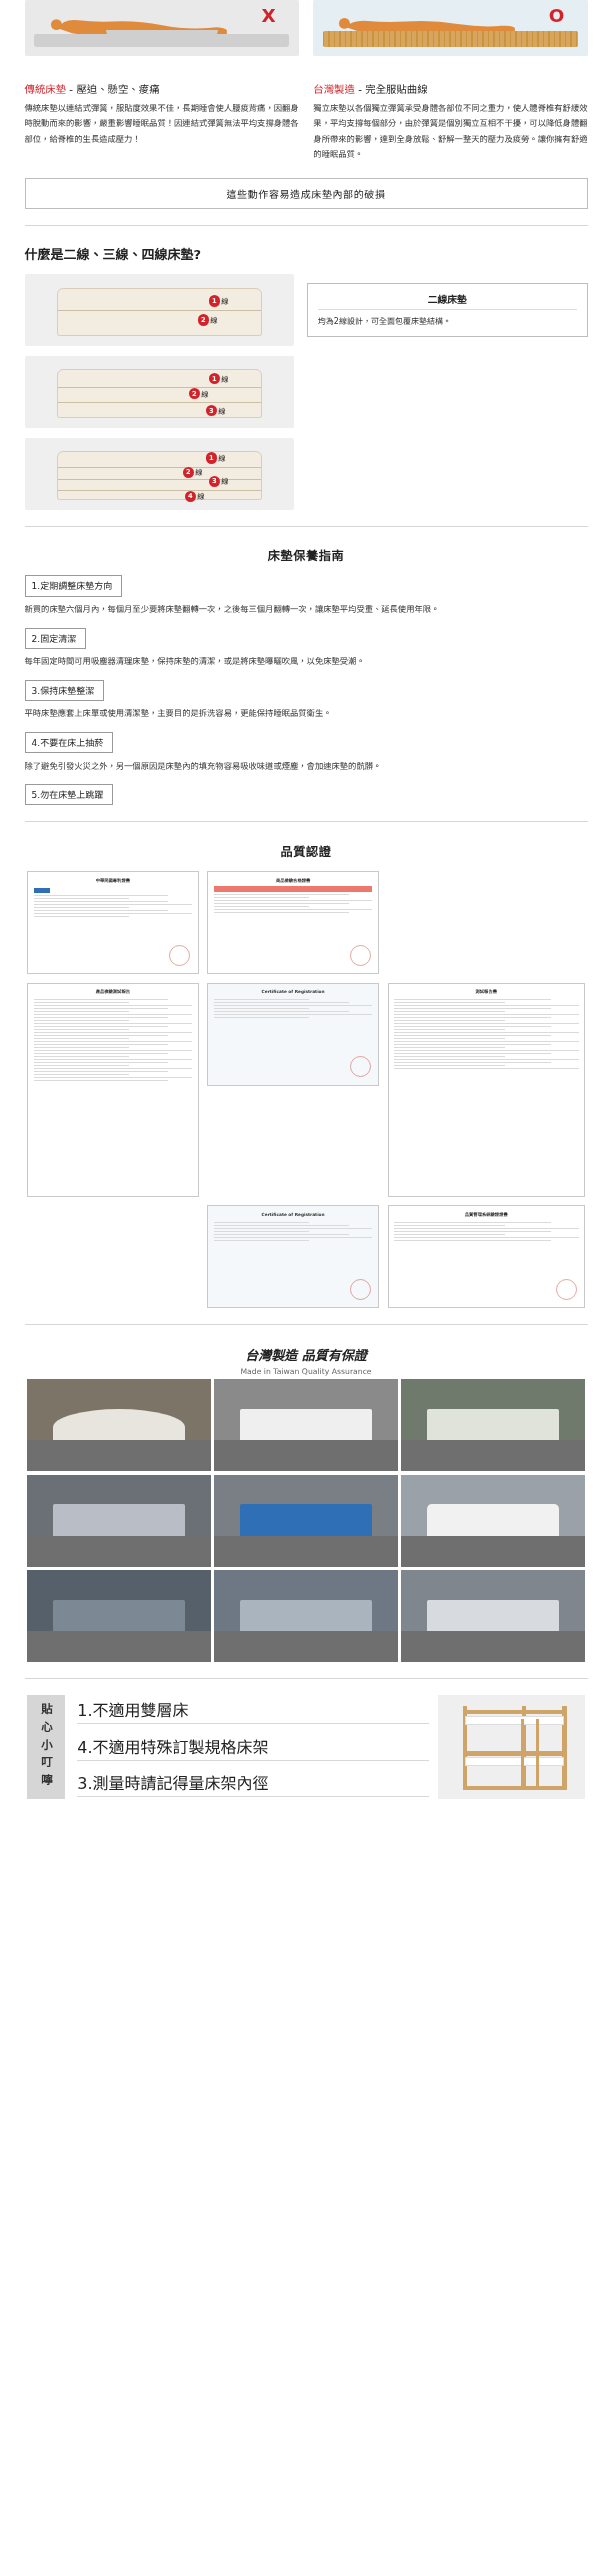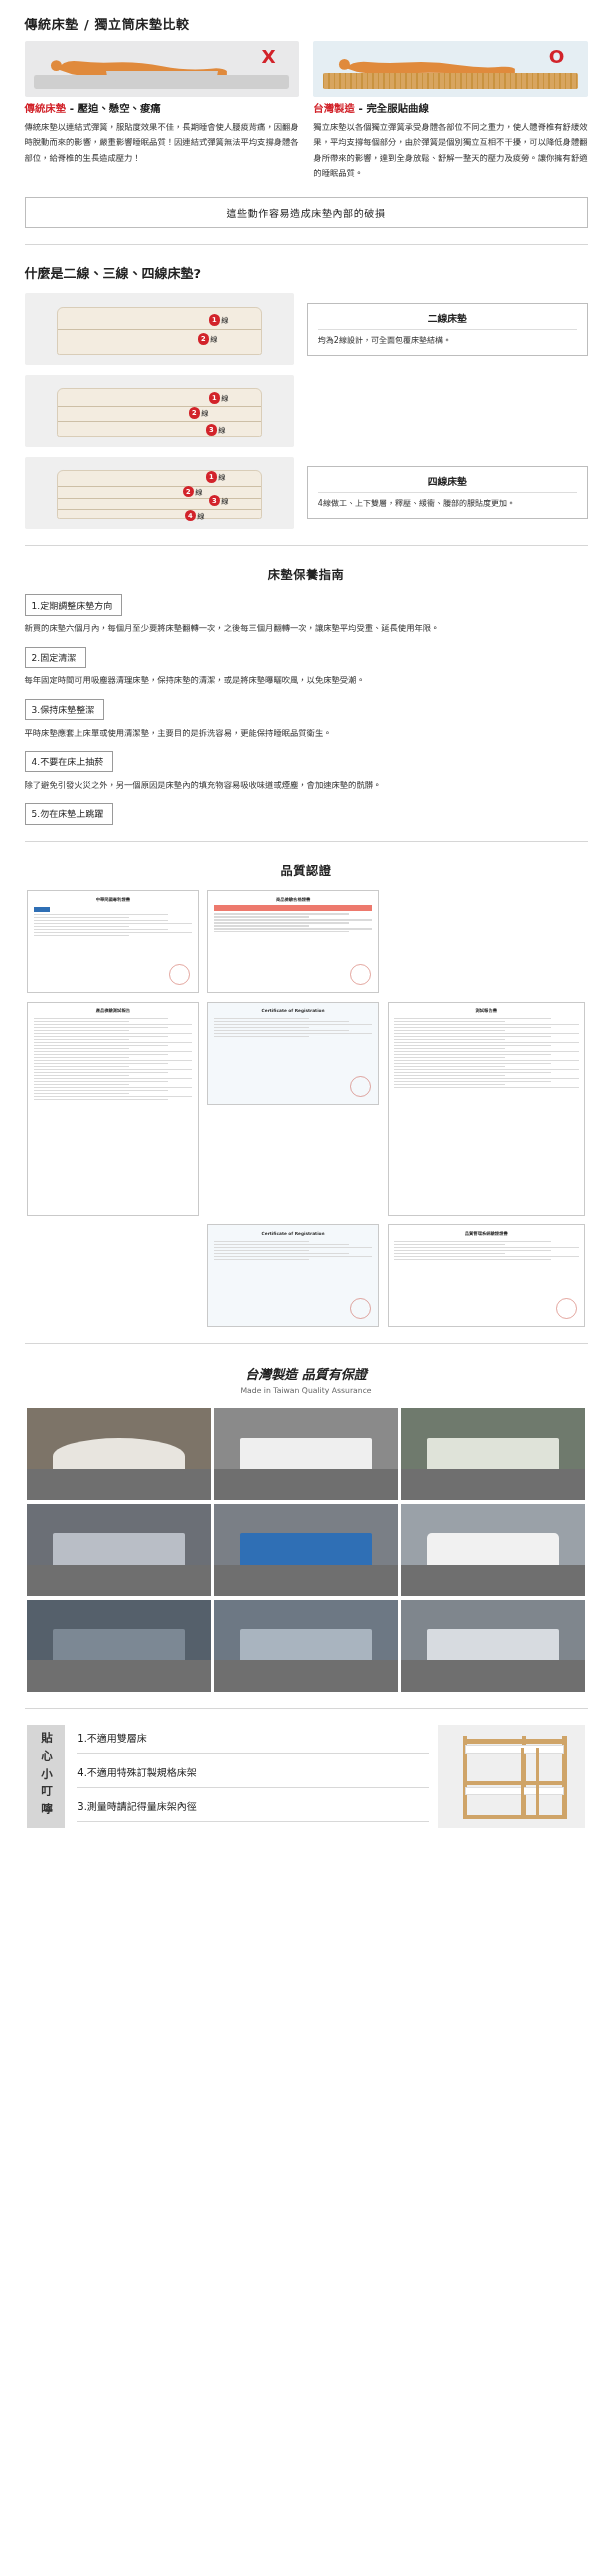--- a/index.html
+++ b/index.html
@@ -76,23 +76,23 @@
     position: absolute;
     right: 23px;
     top: 4.9px;
     font-size: 18.4px;
     font-weight: bold;
   }
   .mark.x { color: #d2232a; }
   .mark.o { color: #d2232a; }
 
   .cmp-head {
-    margin-top: 3px;
+    margin-top: 25px;
     font-size: 10.4px;
-    font-weight: bold;
+    font-weight: normal;
     color: #222;
   }
   .cmp-head .hl { color: #d2232a; }
   .cmp-body {
     margin-top: 4.9px;
     font-size: 8.3px;
     line-height: 1.85;
     color: #333;
     text-align: justify;
   }
@@ -280,21 +280,21 @@
     font-weight: bold;
     color: #222;
     padding-top: 3.7px;
     font-style: italic;
   }
   .taiwan-sub {
     text-align: center;
     font-size: 7.7px;
     color: #666;
     margin-top: 3.1px;
-    margin-bottom: 13px;
+    margin-bottom: 3px;
   }
   .photo-grid {
     display: grid;
     grid-template-columns: repeat(3, 1fr);
     gap: 3.7px;
     padding: 0 27px;
   }
   .photo {
     height: 92px;
     background: #8e8e8e;
@@ -356,24 +356,24 @@
   }
   .notes-list {
     flex: 1;
     display: flex;
     flex-direction: column;
     justify-content: center;
     gap: 9.8px;
     padding-left: 3.7px;
   }
   .notes-list div {
-    font-size: 10px;
+    font-size: 16px;
     color: #222;
     border-bottom: 0.6px solid #d8d8d8;
-    padding-bottom: 8px;
+    padding-bottom: 2px;
   }
   .notes-pic {
     width: 147px;
     background: #efefef;
     position: relative;
     overflow: hidden;
   }
   .bunk {
     position: absolute;
     left: 24.5px; right: 18.4px; top: 11px; bottom: 8.6px;
@@ -382,21 +382,20 @@
   .bunk .post { width: 4.3px; top: 0; bottom: 0; }
   .bunk .rail { height: 4.3px; left: 0; right: 0; }
   .bunk .mat { background: #ffffff; height: 8.6px; left: 2.4px; right: 2.4px; border: 0.6px solid #ddd; }
   .bunk .ladder { width: 3.1px; top: 4.9px; bottom: 0; }
 </style>
 </head>
 <body>
 
 <div class="page">
 
-  <div class="sec1-title">傳統床墊 / 獨立筒床墊比較</div>
 
   <div class="cmp-row">
     <div class="cmp-col">
       <div class="cmp-img left">
         <svg class="person" viewBox="0 0 300 46">
           <path d="M18 30 q10 -16 34 -13 q26 3 56 2 q40 -2 82 6 q42 8 80 4 q18 -2 26 4 l0 8 q-40 6 -86 2 q-48 -5 -92 -2 q-46 3 -76 -3 z" fill="#e08a3c"></path>
           <circle cx="16" cy="24" r="9" fill="#e08a3c"></circle>
         </svg>
         <div class="mattress-sag"></div>
         <div class="mark x">X</div>
@@ -486,24 +485,20 @@
         <span>線</span>
       </div>
       <div class="badge" style="left:184px; top:38px">
         <span class="num">3</span>
         <span>線</span>
       </div>
       <div class="badge" style="left:160px; top:53px">
         <span class="num">4</span>
         <span>線</span>
       </div>
-    </div>
-    <div class="line-info">
-      <h4>四線床墊</h4>
-      <p>4線做工、上下雙層，釋壓、緩衝、腰部的服貼度更加。</p>
     </div>
   </div>
 
 
   <hr class="hr">
 
   <div class="sec-head">床墊保養指南</div>
 
   <div class="care-item">
     <div class="care-title">1.定期調整床墊方向</div>

